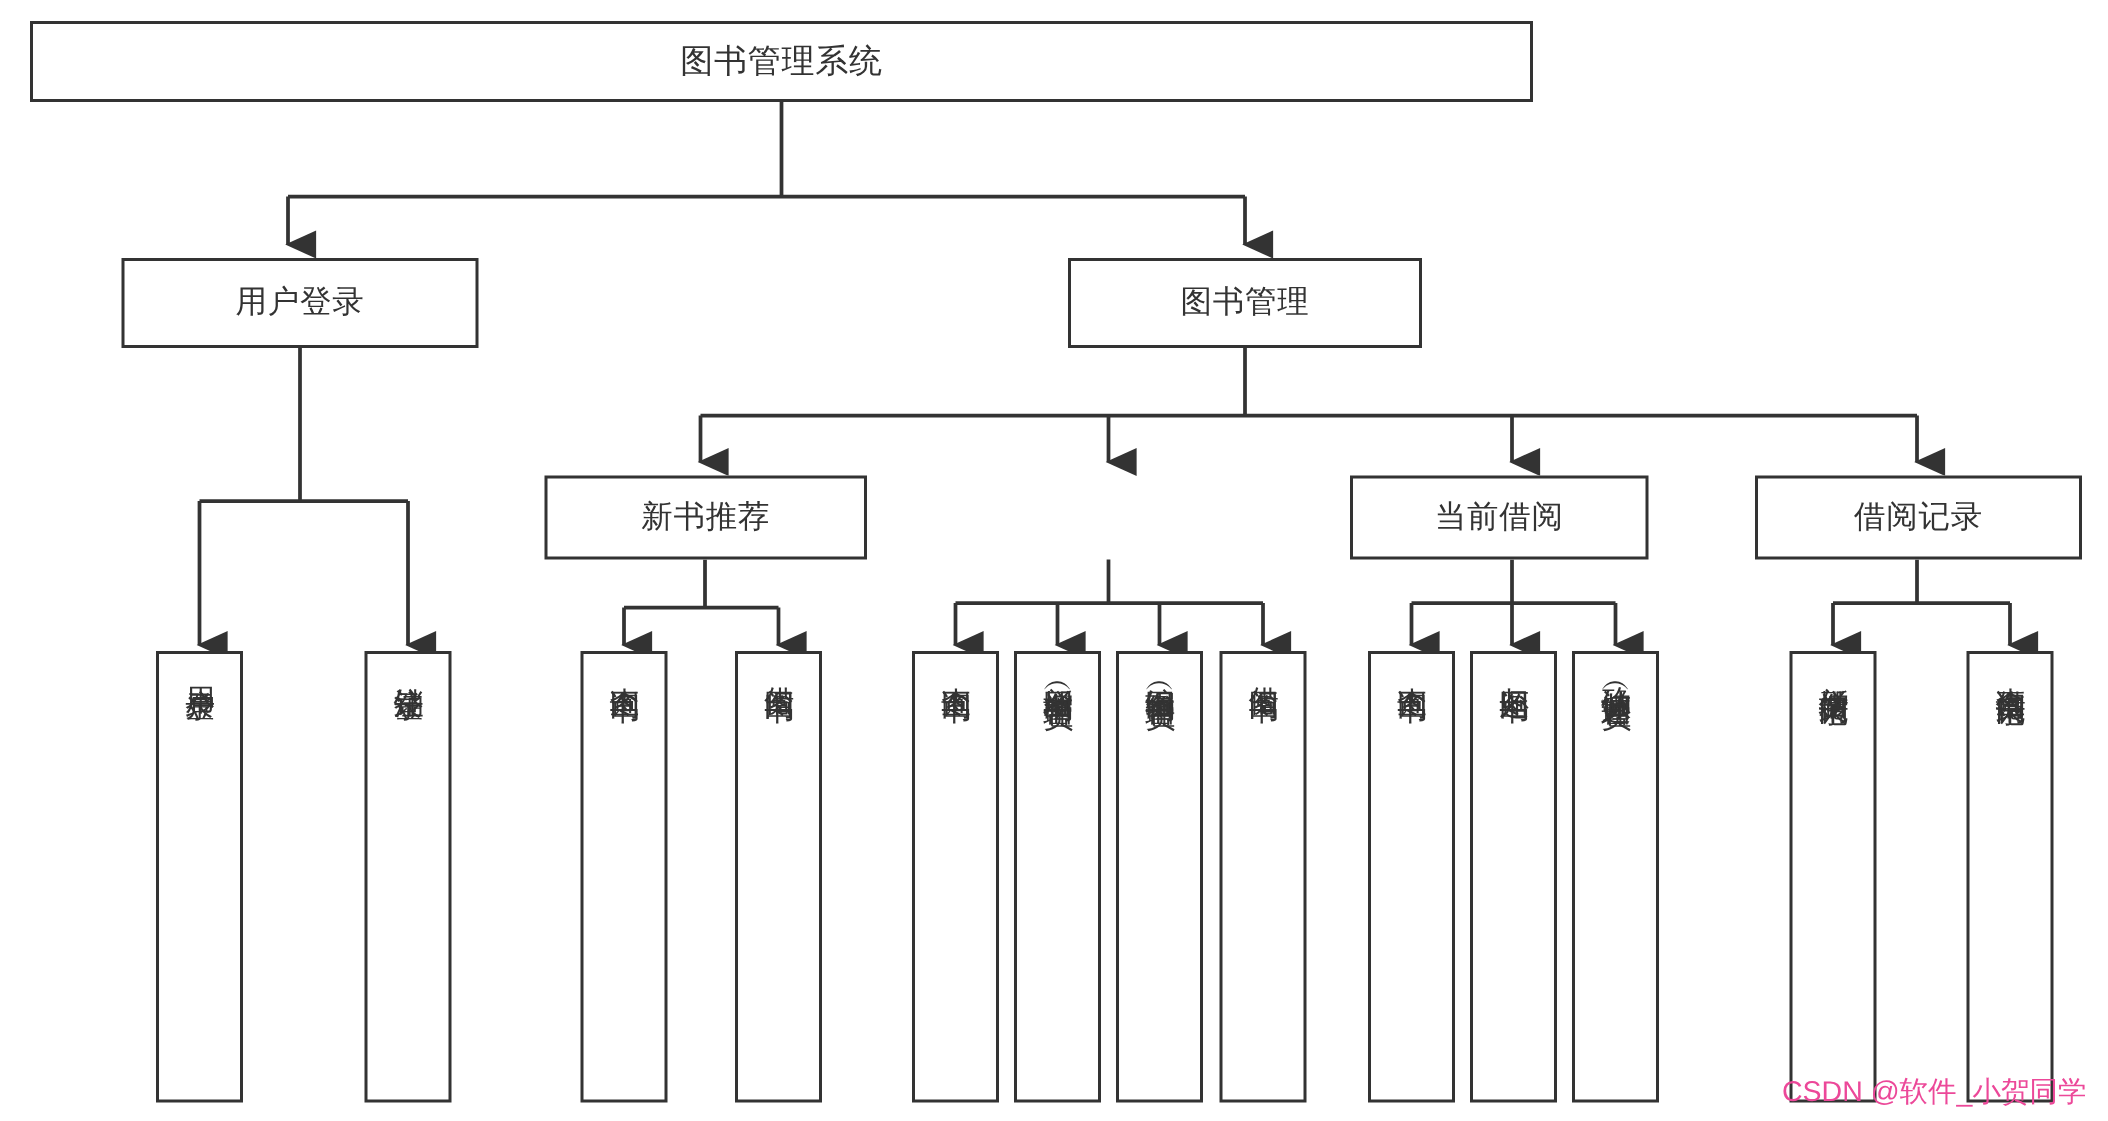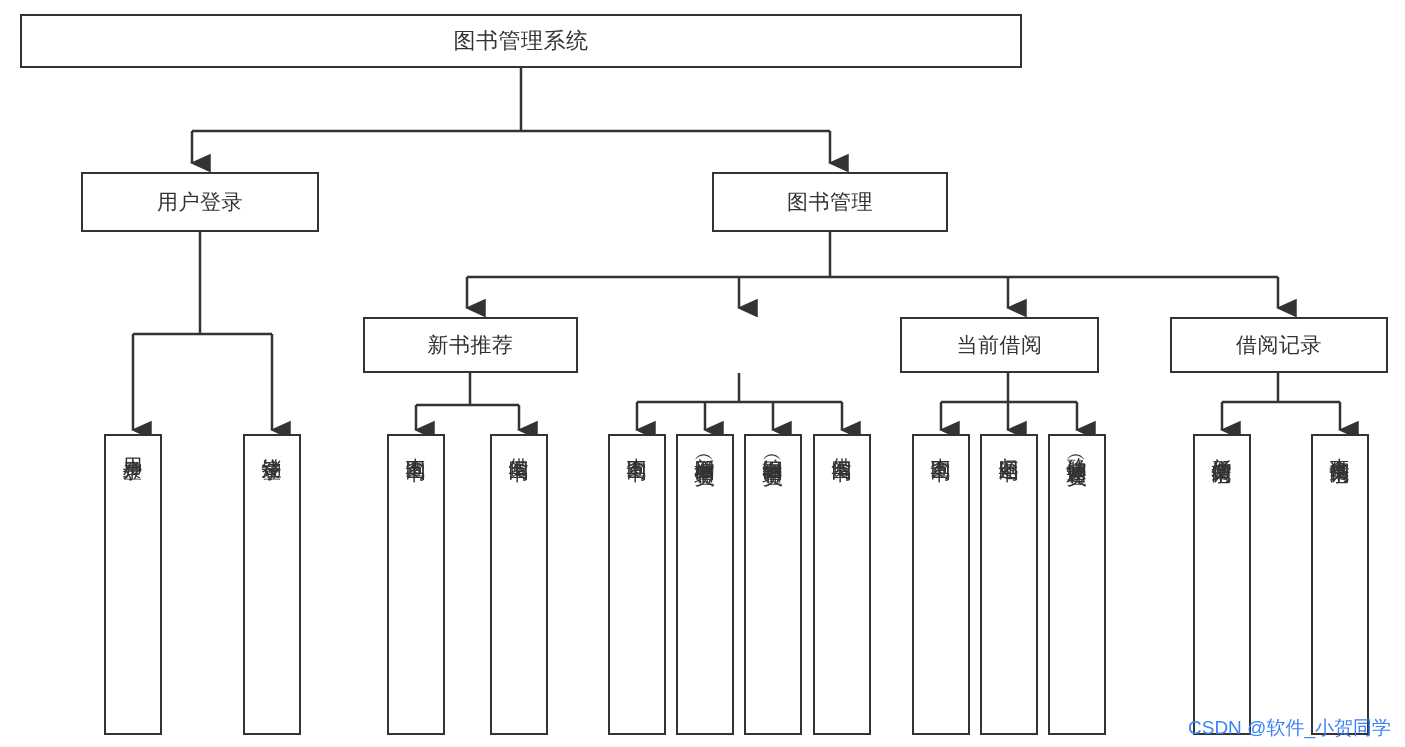--- a/index.html
+++ b/index.html
@@ -64,21 +64,21 @@
     letter-spacing: 1.5px;
     line-height: 1;
     white-space: nowrap;
     max-height: 292px;
   }
   .watermark {
     position: absolute;
     left: 1188px;
     top: 715px;
     font-size: 19px;
-    color: #3b82f6;
+    color: #ec4899;
     white-space: nowrap;
     z-index: 5;
     font-family: "Liberation Sans", "DejaVu Sans", sans-serif;
   }
 </style>
 </head>
 <body>
 
 <div id="canvas">
 

